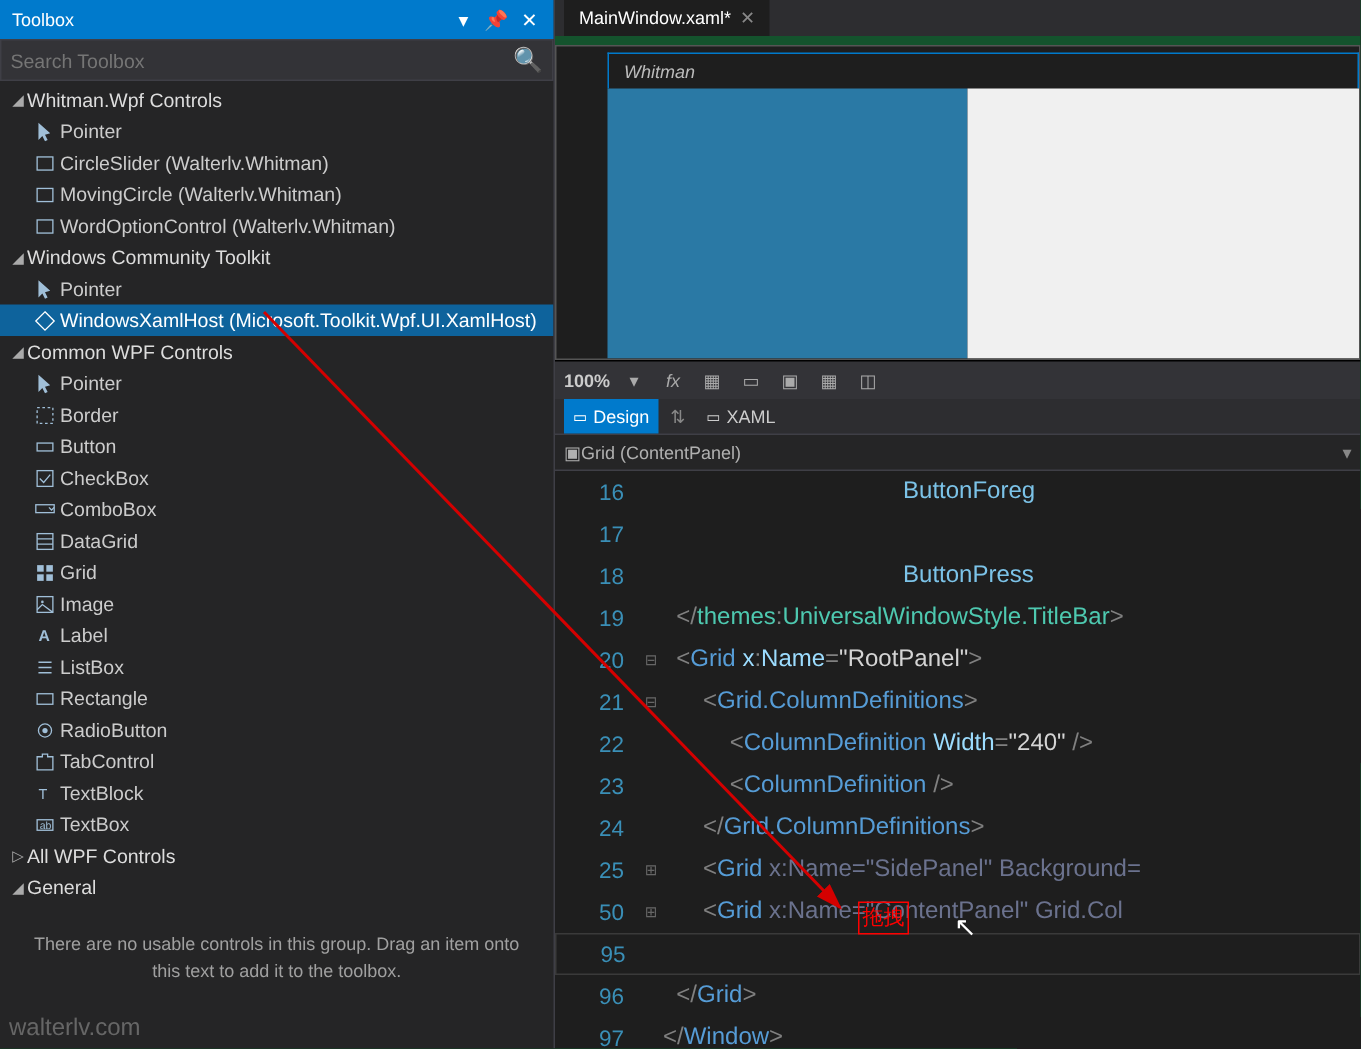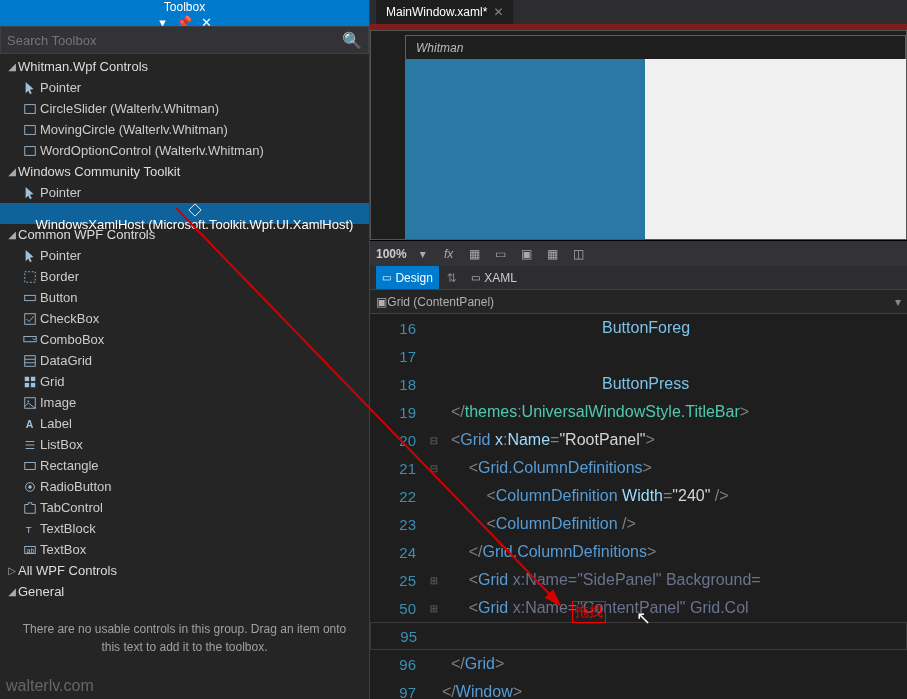--- a/index.html
+++ b/index.html
@@ -1,39 +1,39 @@
 <!DOCTYPE html>
 <html><head>
 <meta charset="utf-8">
 <style>
 * { margin: 0; padding: 0; box-sizing: border-box; font-family: "Segoe UI", Arial, sans-serif; }
 body { background: #1e1e1e; color: #ccc; overflow: hidden; width: 907px; height: 699px; position: relative; }
 .root { display: flex; width: 100%; height: 100%; }
 
 
 .toolbox { width: 370px; background: #252526; display: flex; flex-direction: column; border-right: 1px solid #3f3f46; }
-.toolbox-header { background: #007acc; color: #fff; height: 26px; display: flex; align-items: center; padding: 0 8px; font-size: 12px; flex-direction: column; }
+.toolbox-header { background: #007acc; color: #fff; height: 26px; display: flex; align-items: center; padding: 0 8px; font-size: 12px; }
 .toolbox-header-title { flex: 1; }
 .toolbox-header-icons { display: flex; gap: 6px; }
 .toolbox-header-icons span { width: 16px; height: 16px; display: inline-flex; align-items: center; justify-content: center; font-size: 13px; cursor: pointer; }
 .toolbox-search { display: flex; align-items: center; padding: 0 6px; height: 28px; background: #333337; border: 1px solid #3f3f46; }
 .toolbox-search input { flex: 1; background: transparent; border: none; outline: none; color: #a0a0a0; font-size: 13px; }
 .toolbox-search .search-ico { color: #999; }
 .toolbox-tree { flex: 1; overflow: hidden; font-size: 13px; padding-top: 2px; }
 .tbx-cat { display: flex; align-items: center; height: 21px; padding-left: 6px; color: #ddd; cursor: pointer; }
 .tbx-cat .caret { width: 12px; text-align: center; color: #aaa; font-size: 10px; }
 .tbx-item { display: flex; align-items: center; height: 21px; padding-left: 20px; color: #ccc; cursor: pointer; }
-.tbx-item.selected { background: #0e639c; color: #fff; flex-direction: column; }
+.tbx-item.selected { background: #0e639c; color: #fff; }
 .tbx-item .ico { width: 20px; display: inline-flex; justify-content: center; color: #a0bfd8; }
 .tbx-item .ico svg { width: 14px; height: 14px; }
 .tbx-item.selected .ico { color: #fff; }
 .tbx-note { padding: 18px 16px; text-align: center; color: #a0a0a0; font-size: 12px; line-height: 1.5; }
 
 
-.right { flex: 1; display: flex; flex-direction: column; background: #7f1d1d; }
+.right { flex: 1; display: flex; flex-direction: column; background: #14532d; }
 .tab-row { height: 24px; display: flex; align-items: center; background: #2d2d30; padding-left: 6px; }
 .tab-row .tab { padding: 0 10px; height: 100%; display: flex; align-items: center; gap: 6px; font-size: 12px; }
 .tab-row .tab.active { background: #1e1e1e; color: #fff; }
 .tab-row .tab .closex { color: #888; cursor: pointer; }
 
 .designer-area { background: #1e1e1e; border: 1px solid #555; display: flex; flex-direction: column; height: 210px; margin: 6px 0 0 0; }
 .design-canvas { flex: 1; position: relative; overflow: hidden; font-style: italic; }
 .design-titlebar { position: absolute; left: 34px; top: 4px; right: 0; height: 24px; border-top: 1px solid #007acc; border-left: 1px solid #007acc; border-right:1px solid #007acc; display: flex; align-items: center; padding: 0 10px; color: #bbb; font-size: 12px; }
 .design-rect { position: absolute; left: 34px; top: 28px; width: 240px; bottom: 0; background: #2a79a5; }
 .design-light {position:absolute; left:274px; top:28px; right:0; bottom:0; background:#f0f0f0;}

